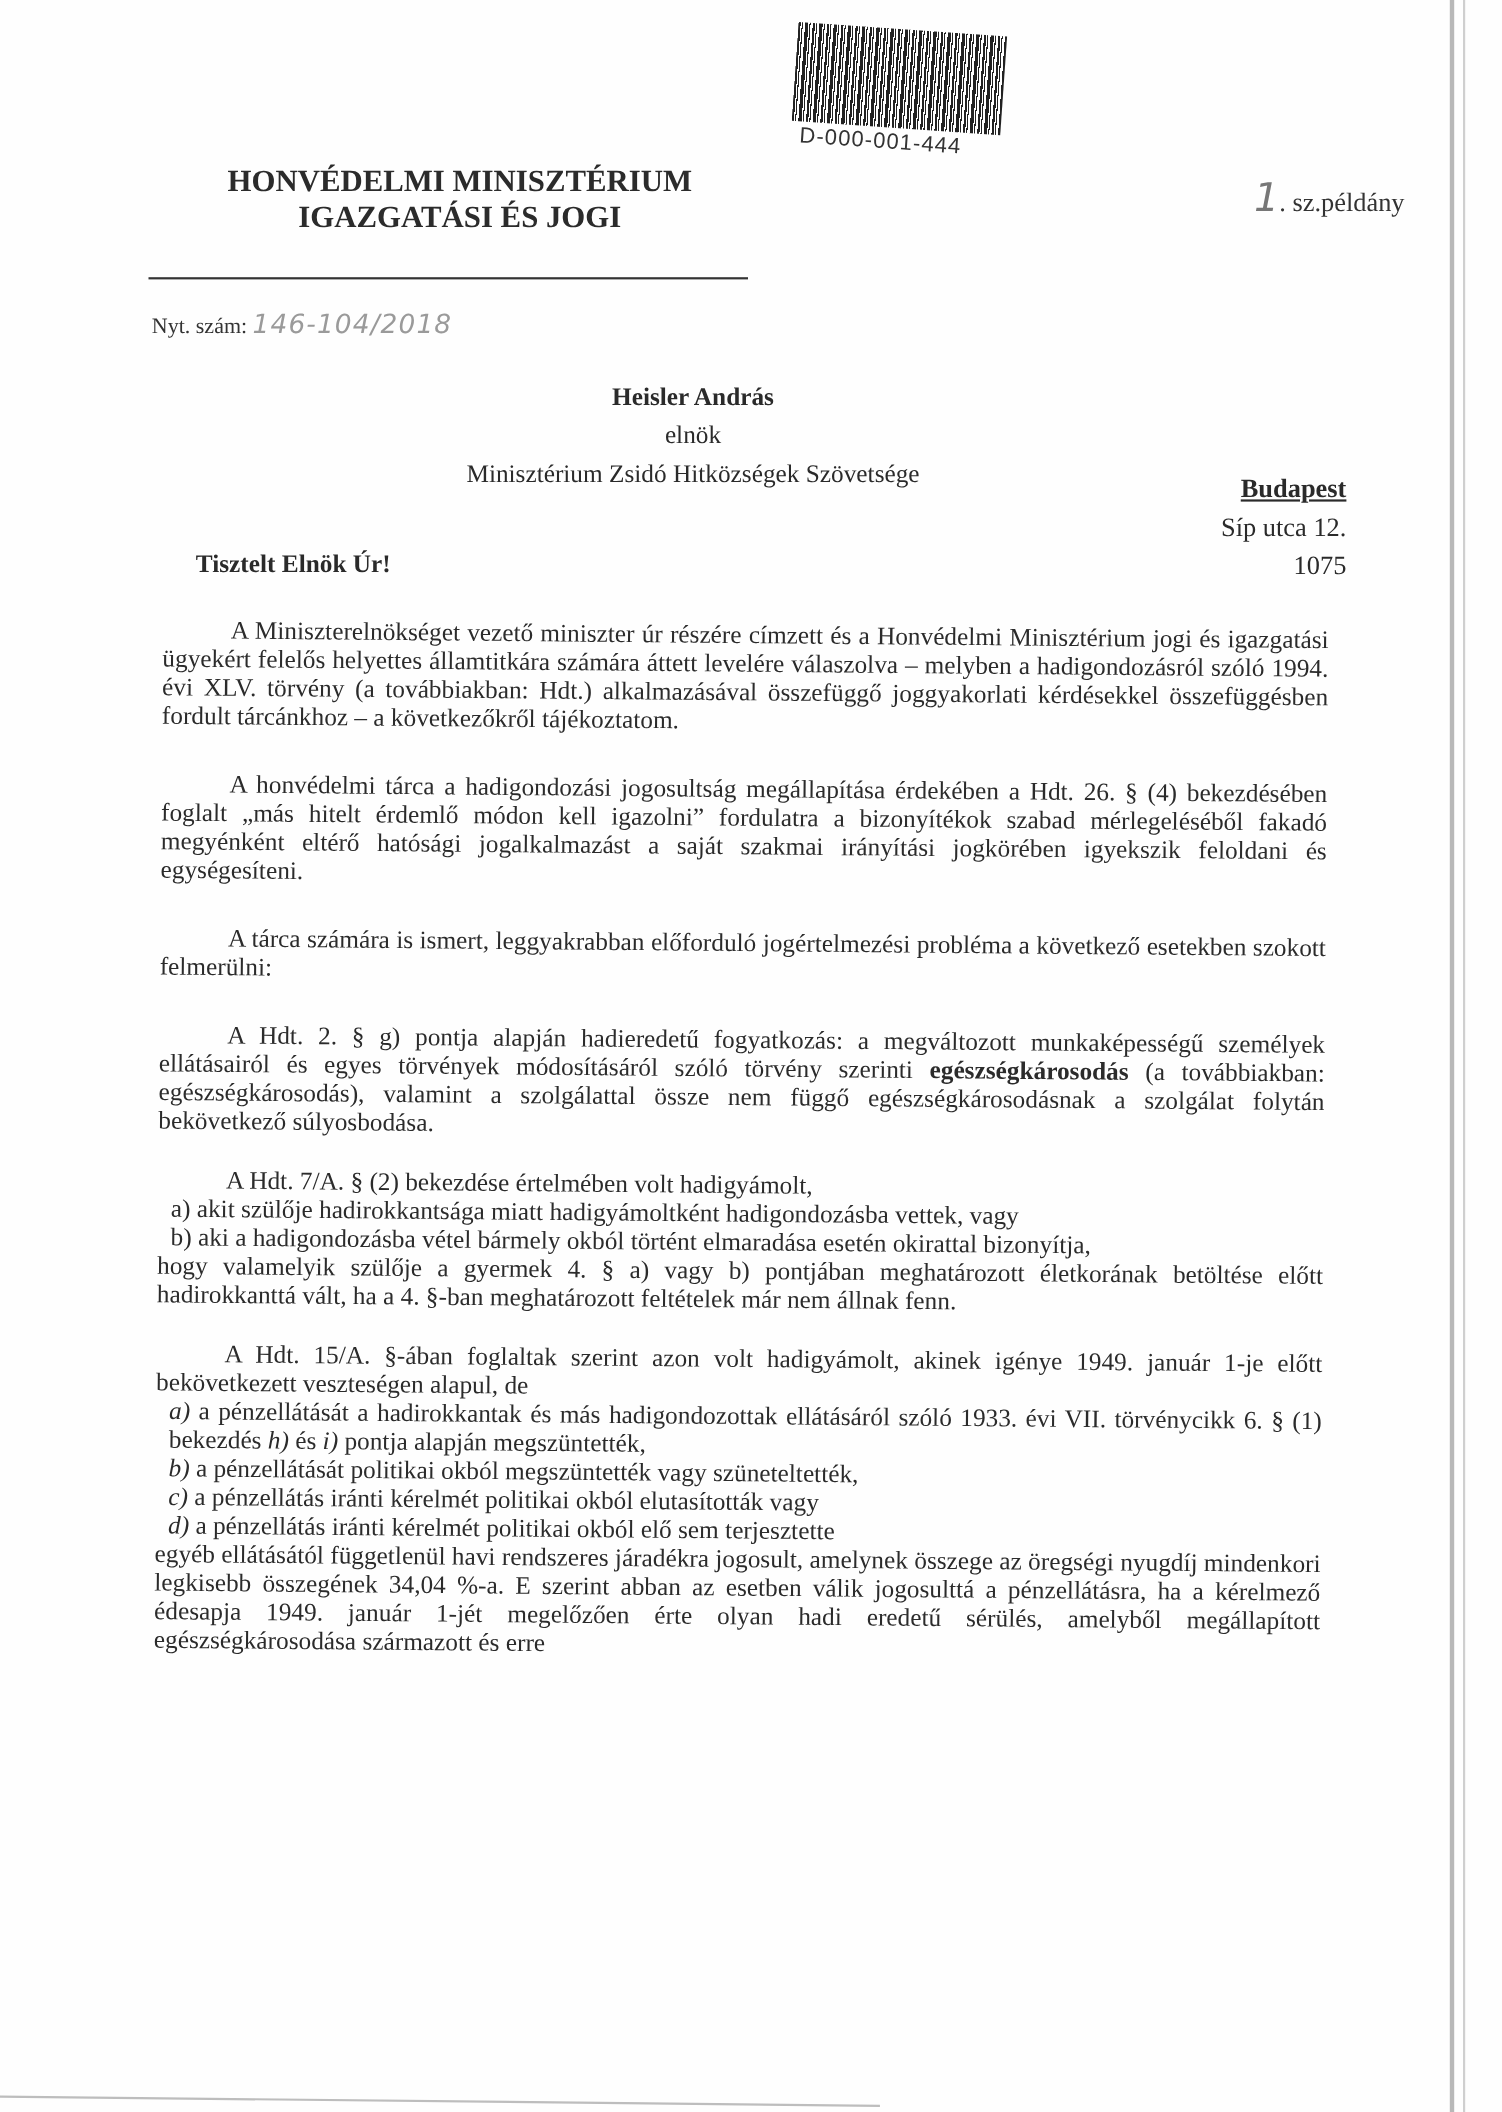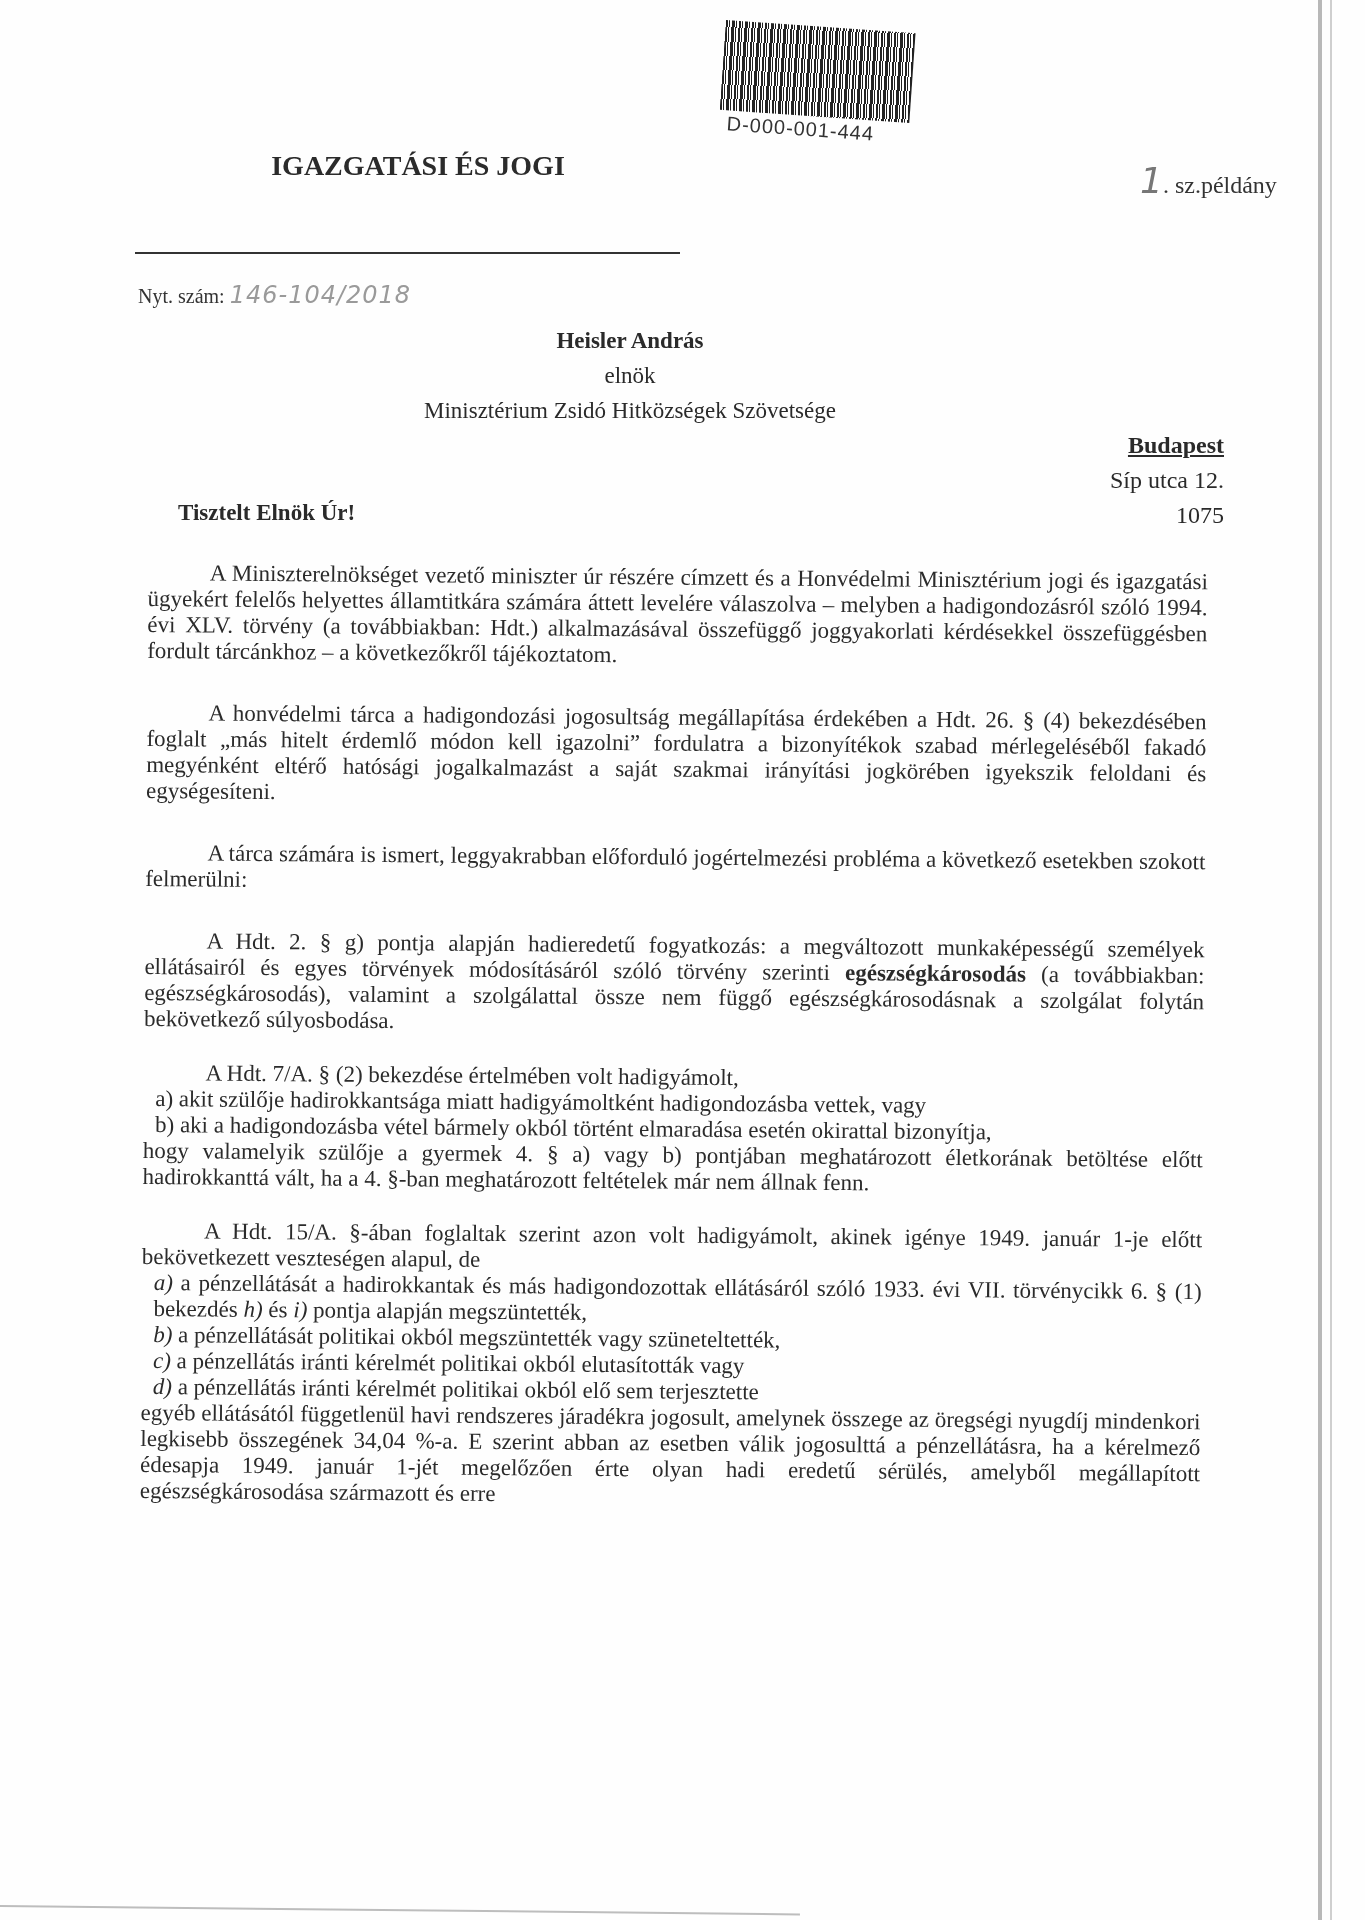--- a/index.html
+++ b/index.html
@@ -116,21 +116,21 @@
 
     
     .addressee {
       position: absolute;
       left: 280px; top: 323px;
       width: 700px;
       text-align: center;
       font-size: 23px;
       line-height: 35px;
     }
-    .addressee .name { font-weight: bold; }
+    .addressee .name { font-weight: bold; margin-top: 20px; }
 
     .address-right {
       position: absolute;
       right: 141px; top: 428px;
       text-align: right;
       font-size: 24px;
       line-height: 35px;
     }
     .address-right .city {
       font-weight: bold;
@@ -184,20 +184,21 @@
   <div class="barcode-wrap">
     <div class="barcode"></div>
     <div class="barcode-label">D-000-001-444</div>
   </div>
 
   <div class="copy-number">
     <span class="hand">1</span><span>. sz.példány</span>
   </div>
 
   <div class="header">
+    <div>HONVÉDELMI MINISZTÉRIUM</div>
     <div>IGAZGATÁSI ÉS JOGI</div>
   </div>
   <div class="header-rule"></div>
   <div class="ref-number">
     <span>Nyt. szám:</span>
     <span class="hand">146-104/2018</span>
   </div>
 
   <div class="addressee">
     <div class="name">Heisler András</div>

